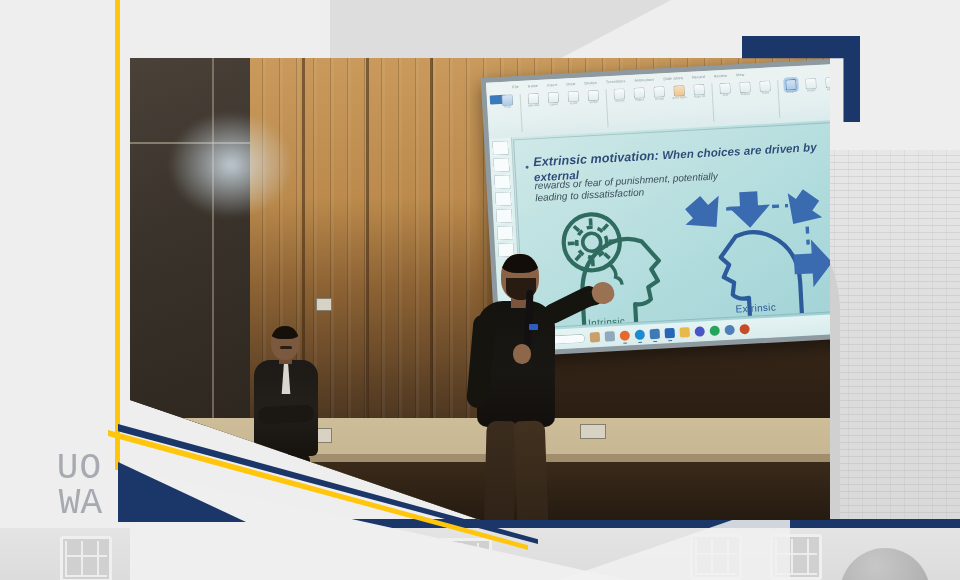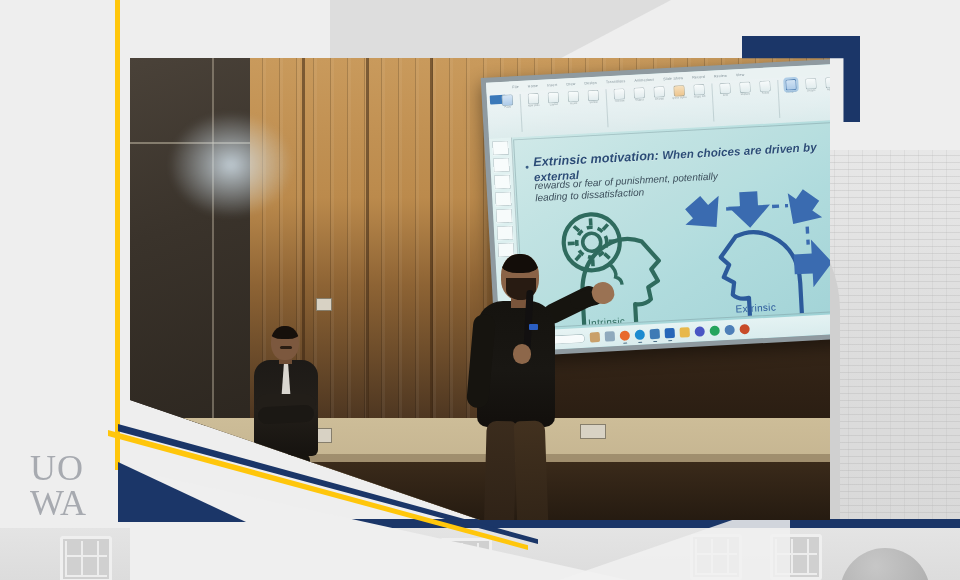--- a/index.html
+++ b/index.html
@@ -346,22 +346,22 @@
     clip-path:polygon(0 0, 100% 96%, 100% 100%, 0 5%);
   }
   .navy-tri{
     position:absolute;left:118px;top:462px;width:128px;height:60px;
     background:#1b3668;
     clip-path:polygon(0 0,100% 100%,0 100%);
   }
 
   
   .logo{
-    position:absolute;left:30px;top:452px;width:72px;text-align:left;
-    color:#a7aab0;font-family:Liberation Serif, serif;
+    position:absolute;left:30px;top:452px;width:72px;text-align:right;
+    color:#a7aab0;font-family:Liberation Mono, monospace;
     line-height:.92;user-select:none;
   }
   .logo .l1{font-size:36px;letter-spacing:1px;display:block;}
   .logo .l2{font-size:36px;letter-spacing:0px;display:block;margin-top:2px;}
 </style>
 </head>
 <body>
 
 <div id="stage">
 

